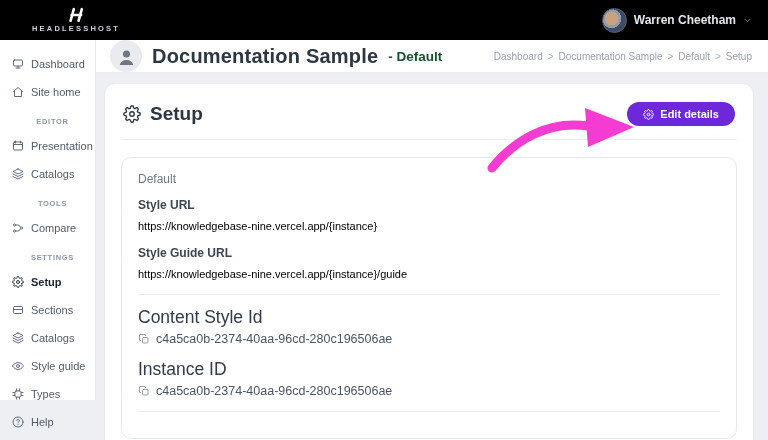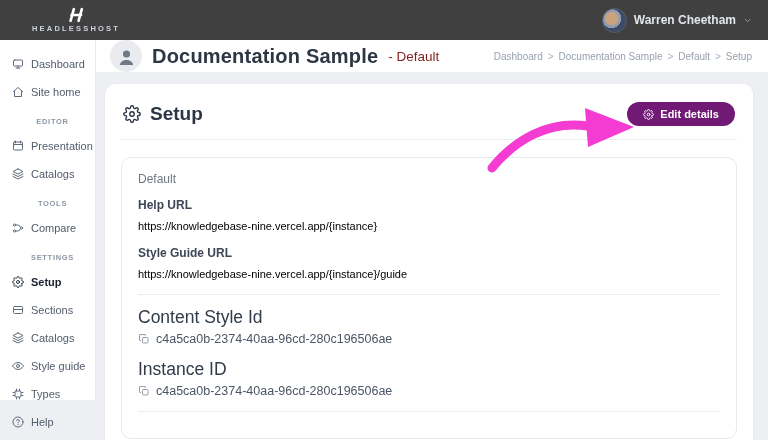--- a/index.html
+++ b/index.html
@@ -2,21 +2,21 @@
 <html><head>
 <meta charset="utf-8">
 <style>
   html,body{margin:0;padding:0;width:768px;height:440px;overflow:hidden;
     font-family:"Liberation Sans",sans-serif;background:#edeff3;position:relative;}
   *{box-sizing:border-box;}
   svg.icon{fill:none;stroke:currentColor;stroke-width:2;stroke-linecap:round;stroke-linejoin:round;flex:none;}
   svg.icon-fill{fill:currentColor;stroke:none;flex:none;}
 
   
-  .topbar{height:40px;background:#404040;display:flex;align-items:center;
+  .topbar{height:40px;background:#000000;display:flex;align-items:center;
     justify-content:space-between;padding:0 16px;}
   .brand{display:flex;flex-direction:column;align-items:center;gap:1px;margin-left:16px;cursor:pointer;}
   .brand-logo{width:26px;height:16px;}
   .brand-text{color:#ccd2da;font-size:7.5px;font-weight:700;letter-spacing:2.2px;}
   .user-menu{display:flex;align-items:center;gap:7px;color:#e2e6eb;font-size:12px;font-weight:600;cursor:pointer;}
   .avatar-photo{width:25px;height:25px;border-radius:50%;border:1px solid #556070;
     background:radial-gradient(circle at 38% 42%,#caa27c 0 34%,#8f9bb0 35% 48%,#3d4a63 49% 75%,#2b3443 76%);}
   .user-chev{width:9px;height:9px;color:#aab2bd;}
 
   
@@ -31,34 +31,34 @@
     font-size:7.5px;font-weight:700;letter-spacing:.7px;color:#8d97a6;justify-content:center;}
 
   .main{flex:1;display:flex;flex-direction:column;min-width:0;}
   .page-header{height:48px;background:#fff;display:flex;align-items:center;
     justify-content:space-between;padding:0 16px 0 14px;box-shadow:0 1px 0 #e9ecf0;}
   .title-wrap{display:flex;align-items:center;gap:10px;}
   .page-avatar{width:32px;height:32px;border-radius:50%;background:#e9ebef;display:flex;
     align-items:center;justify-content:center;color:#6e7987;}
   .page-avatar svg{width:19px;height:19px;margin-top:3px;}
   .page-title{font-size:20px;font-weight:700;color:#2d3643;margin:0;letter-spacing:.2px;}
-  .page-subtitle{font-size:13.5px;color:#7f1d1d;font-weight:400;}
+  .page-subtitle{font-size:13.5px;color:#14532d;font-weight:700;}
   .breadcrumb{font-size:10px;color:#98a1af;display:flex;align-items:center;gap:5px;white-space:nowrap;}
   .crumb{cursor:pointer;}
   .crumb-sep{color:#a8b1be;}
 
   
   .content{flex:1;padding:12px 15px 0 9px;position:relative;}
   .card{background:#fff;border-radius:10px;box-shadow:0 1px 3px rgba(20,30,50,.07);
     padding:16px;height:520px;}
   .card-head{display:flex;align-items:center;justify-content:space-between;
     padding:2px 2px 13px 2px;border-bottom:1px solid #e9ecf1;}
   .card-title{display:flex;align-items:center;gap:9px;font-size:19px;font-weight:700;color:#2b3544;}
   .card-title svg{width:18px;height:18px;stroke-width:1.8;}
-  .btn-edit{display:flex;align-items:center;gap:6px;background:#701a75;color:#fff;border:none;
+  .btn-edit{display:flex;align-items:center;gap:6px;background:#6d28d9;color:#fff;border:none;
     border-radius:999px;padding:6px 16px;font-size:11px;font-weight:600;font-family:inherit;cursor:pointer;}
   .btn-edit svg{width:11px;height:11px;}
 
   .inner-card{margin-top:17px;border:1px solid #e6e9ee;border-radius:10px;padding:14px 16px;background:#fff;}
   .field{margin-bottom:12px;}
   .field-label{font-size:12px;font-weight:700;color:#3c4656;line-height:15px;margin-bottom:3px;}
   .field-value{font-size:12px;color:#6e7887;line-height:14px;}
   .field-link{font-size:11px;color:#000000;line-height:14px;text-decoration:none;display:inline-block;cursor:pointer;}
   .sep{border:none;border-top:1px solid #e9ecf1;margin:12px 0;}
   .id-heading{font-size:17.5px;font-weight:500;color:#323b49;margin:0 0 4px 0;line-height:21px;}
@@ -273,21 +273,21 @@
               </svg>
             <span>Edit details</span>
           </button>
         </div>
 
         <div class="inner-card">
           <div class="field">
             <div class="field-value">Default</div>
           </div>
           <div class="field">
-            <div class="field-label">Help URL</div>
+            <div class="field-label">Style URL</div>
             <a class="field-link">https://knowledgebase-nine.vercel.app/{instance}</a>
           </div>
           <div class="field">
             <div class="field-label">Style Guide URL</div>
             <a class="field-link">https://knowledgebase-nine.vercel.app/{instance}/guide</a>
           </div>
 
           <hr class="sep">
 
           <div class="id-block">

